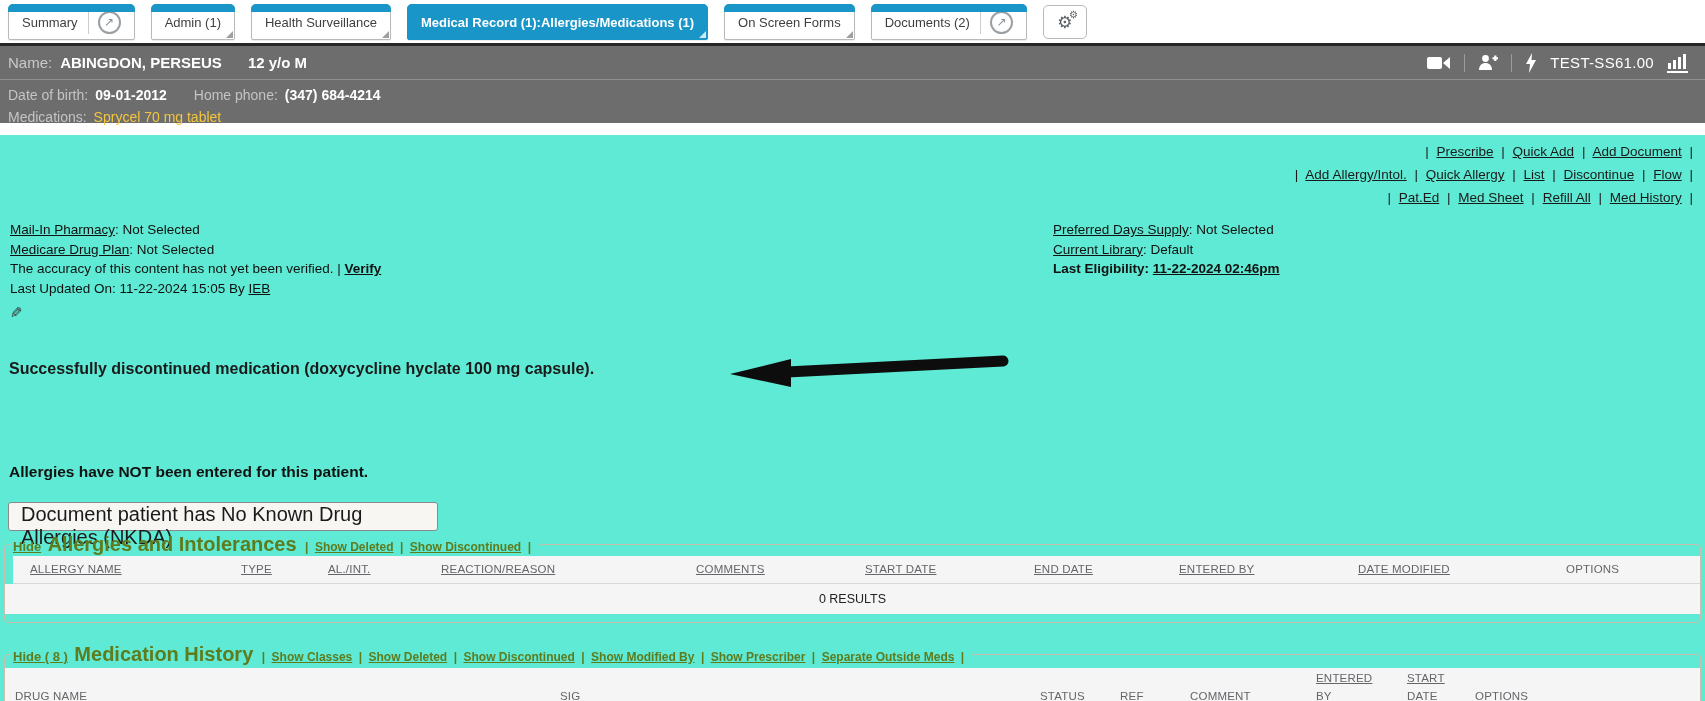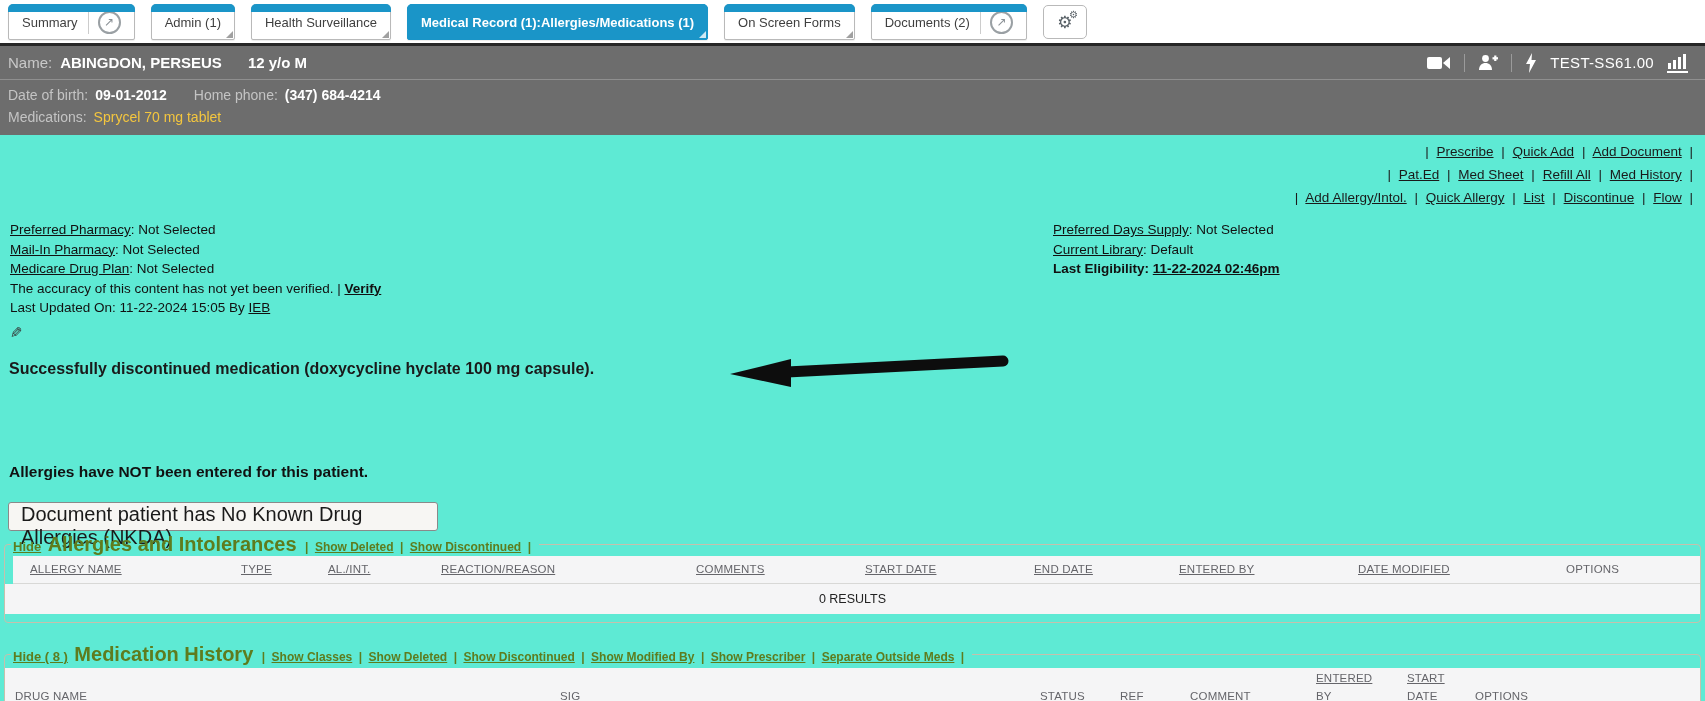--- a/index.html
+++ b/index.html
@@ -34,21 +34,21 @@
            padding:0 14px 0 8px; }
   .pname-left { display:flex; align-items:baseline; gap:8px; font-size:15px;text-align:center; }
   .plabel { color:#c9c9c9; }
   .pval { color:#ffffff; font-weight:bold; }
   .agesex { margin-left:18px; }
   .pright { display:flex; align-items:center; gap:13px; }
   .icon-div { width:1px; height:18px; background:#9b9b9b; }
   .account { color:#ffffff; font-size:15px; letter-spacing:.3px; }
   .pright svg { display:block; }
 
-  .pbar2 { position:absolute; top:79px; left:0; right:0; height:56px; background:#6d6d6d;
+  .pbar2 { position:absolute; top:79px; left:0; right:0; height:44px; background:#6d6d6d;
            border-top:1px solid #8f8f8f; padding:7px 0 0 8px; font-size:14px; }
   .prow { height:22px; display:flex; align-items:baseline; gap:7px; }
   .p2label { color:#c4c4c4; }
   .p2val { color:#ffffff; font-weight:bold; }
   .phone-group { margin-left:20px; }
   .medval { color:#f4c63e; }
 
   
   .content { position:absolute; top:135px; left:0; right:0; height:592px; background:#5eead4; overflow:hidden; }
 
@@ -184,49 +184,45 @@
         <span class="qsep">|</span>
         <span class="qlink">Prescribe</span>
         <span class="qsep">|</span>
         <span class="qlink">Quick Add</span>
         <span class="qsep">|</span>
         <span class="qlink">Add Document</span>
         <span class="qsep">|</span>
       </div>
       <div class="qrow">
         <span class="qsep">|</span>
+        <span class="qlink">Add Allergy/Intol.</span>
+        <span class="qsep">|</span>
+        <span class="qlink">Quick Allergy</span>
+        <span class="qsep">|</span>
+        <span class="qlink">List</span>
+        <span class="qsep">|</span>
+        <span class="qlink">Discontinue</span>
+        <span class="qsep">|</span>
+        <span class="qlink">Flow</span>
+        <span class="qsep">|</span>
+      </div>
+      <div class="qrow">
+        <span class="qsep">|</span>
         <span class="qlink">Pat.Ed</span>
         <span class="qsep">|</span>
         <span class="qlink">Med Sheet</span>
         <span class="qsep">|</span>
         <span class="qlink">Refill All</span>
         <span class="qsep">|</span>
         <span class="qlink">Med History</span>
         <span class="qsep">|</span>
       </div>
-      <div class="qrow">
-        <span class="qsep">|</span>
-        <span class="qlink">Add Allergy/Intol.</span>
-        <span class="qsep">|</span>
-        <span class="qlink">Quick Allergy</span>
-        <span class="qsep">|</span>
-        <span class="qlink">List</span>
-        <span class="qsep">|</span>
-        <span class="qlink">Discontinue</span>
-        <span class="qsep">|</span>
-        <span class="qlink">Flow</span>
-        <span class="qsep">|</span>
-      </div>
     </div>
 
     <div class="leftinfo">
-      <div>
-        <span class="ilabel">Preferred Pharmacy</span><span>:</span>
-        <span>Not Selected</span>
-      </div>
       <div>
         <span class="ilabel">Mail-In Pharmacy</span><span>:</span>
         <span>Not Selected</span>
       </div>
       <div>
         <span class="ilabel">Medicare Drug Plan</span><span>:</span>
         <span>Not Selected</span>
       </div>
       <div>
         <span>The accuracy of this content has not yet been verified.</span>

